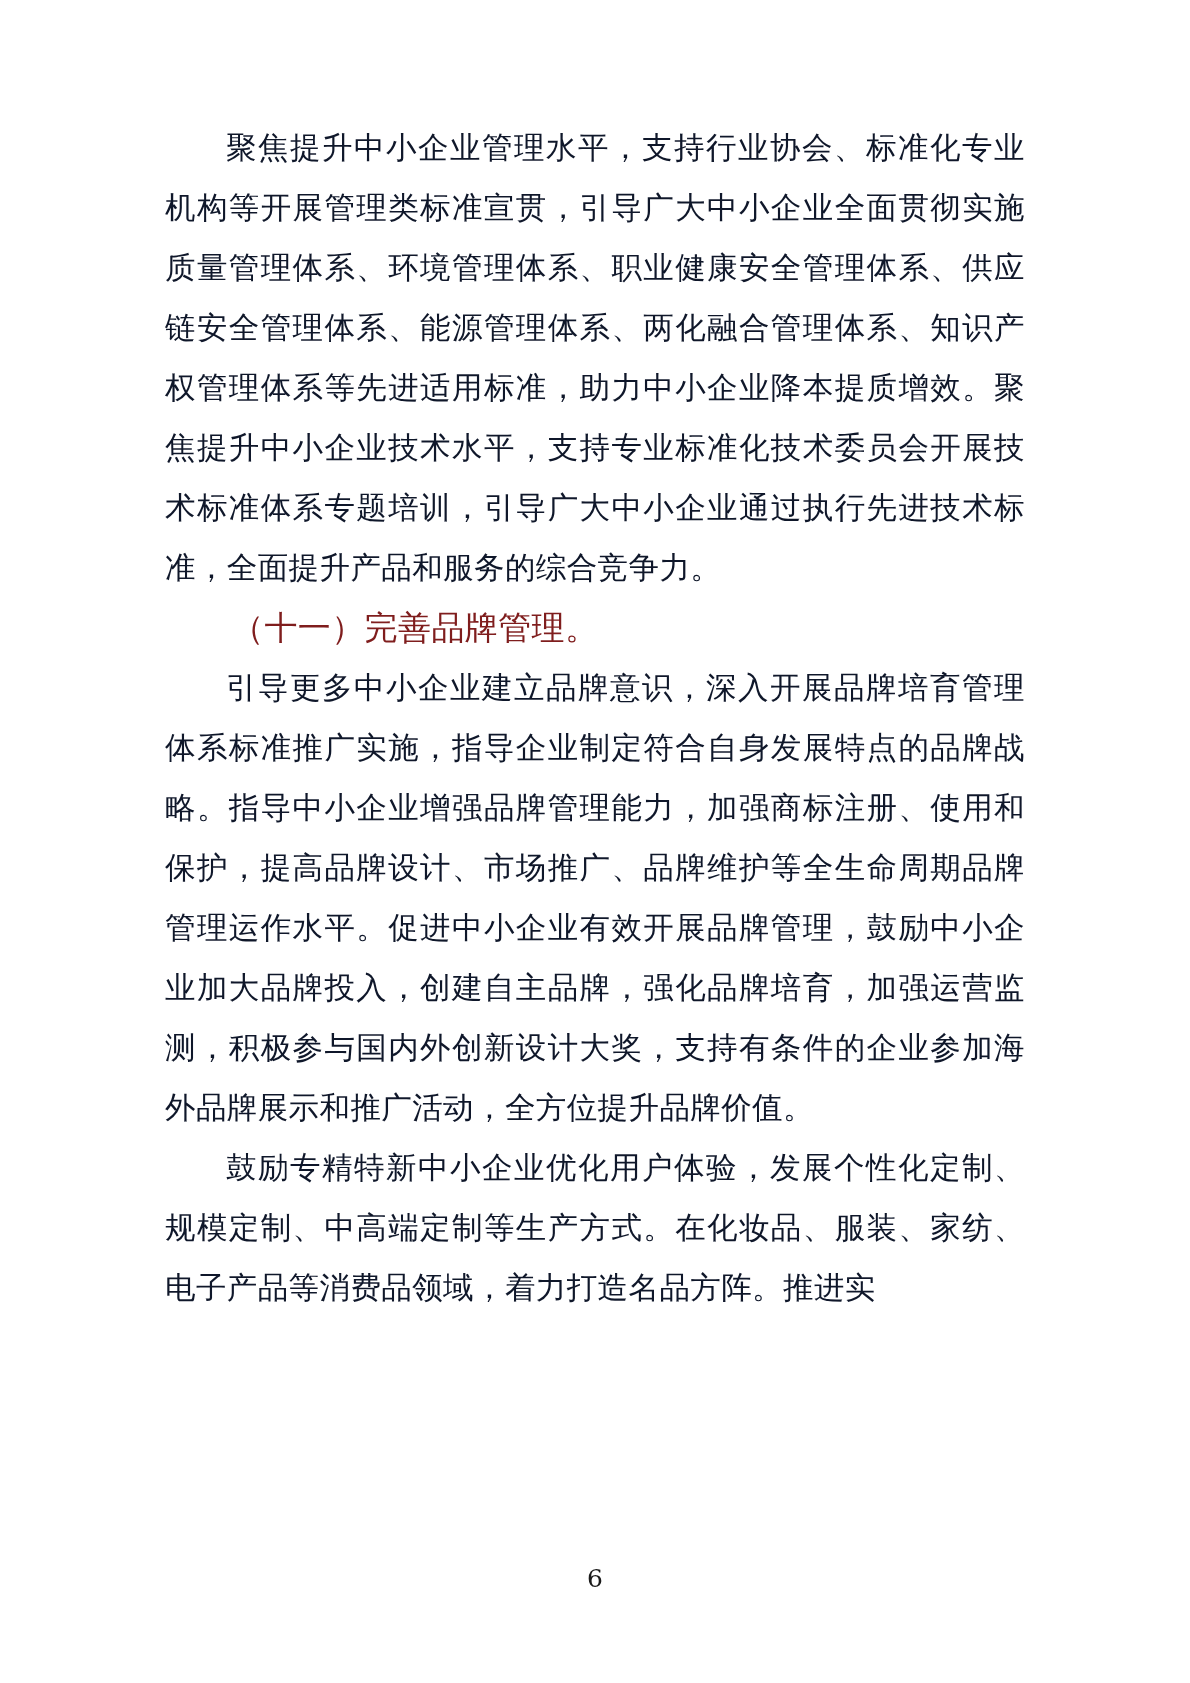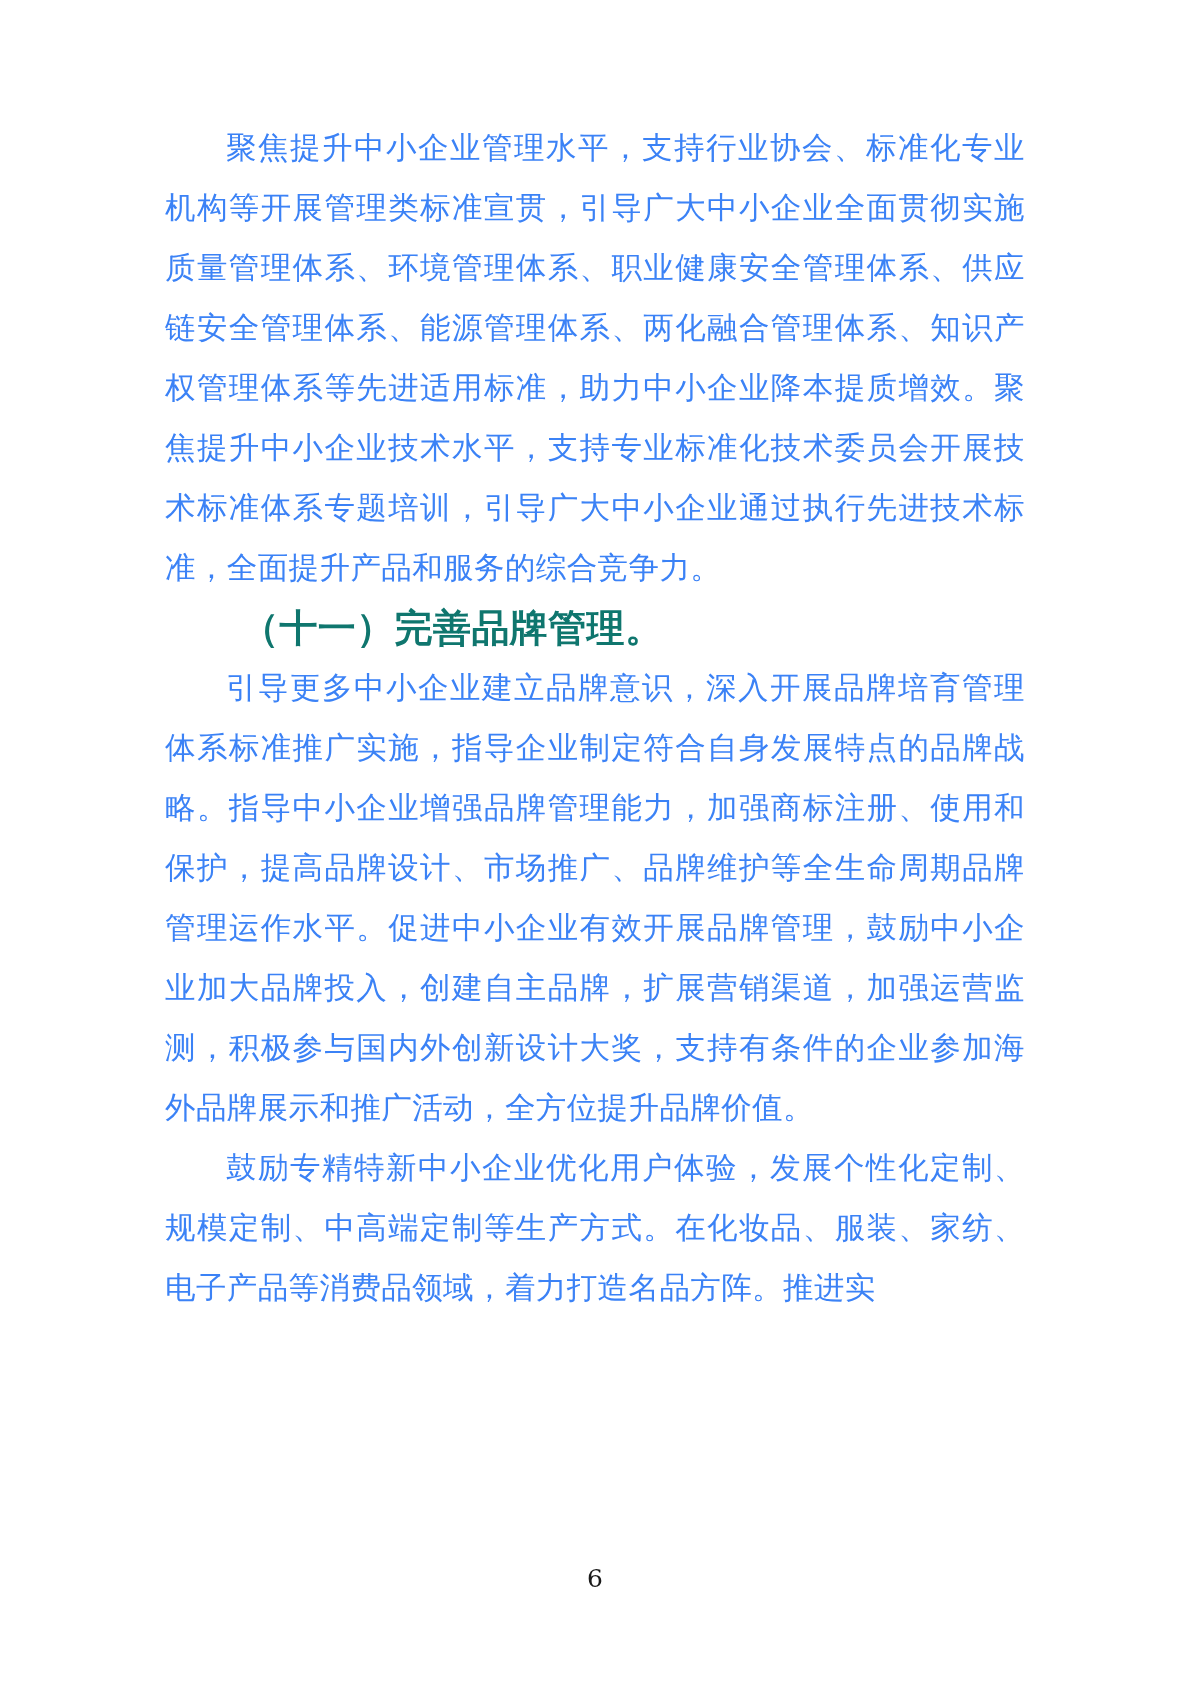--- a/index.html
+++ b/index.html
@@ -29,30 +29,30 @@
   }
   p.para {
     margin: 0 0 0 0;
     font-size: 30.5px;
     line-height: 60px;
     text-align: justify;
     text-justify: inter-ideograph;
     text-indent: 2em;
     letter-spacing: 0.4px;
     font-family: "DejaVu Serif", "Liberation Serif", serif;
-    color: #3b82f6;
+    color: #0f172a;
   }
   h3.heading {
     margin: 0;
-    font-size: 38px;
+    font-size: 33px;
     line-height: 60px;
     text-indent: 2em;
-    font-weight: bold;
+    font-weight: normal;
     letter-spacing: 0.4px;
-    color: #0f766e;
+    color: #7f1d1d;
     font-family: "DejaVu Serif", "Liberation Serif", serif;
   }
   .page-number {
     position: absolute;
     left: 0;
     right: 0;
     bottom: 90px;
     text-align: center;
     font-size: 25px;
     font-family: "DejaVu Serif", "Liberation Serif", serif;
@@ -62,21 +62,21 @@
 </head>
 <body>
 
 <div class="page">
   <div class="doc-body">
 
     <p class="para">聚焦提升中小企业管理水平，支持行业协会、标准化专业机构等开展管理类标准宣贯，引导广大中小企业全面贯彻实施质量管理体系、环境管理体系、职业健康安全管理体系、供应链安全管理体系、能源管理体系、两化融合管理体系、知识产权管理体系等先进适用标准，助力中小企业降本提质增效。聚焦提升中小企业技术水平，支持专业标准化技术委员会开展技术标准体系专题培训，引导广大中小企业通过执行先进技术标准，全面提升产品和服务的综合竞争力。</p>
 
     <h3 class="heading">（十一）完善品牌管理。</h3>
 
-    <p class="para">引导更多中小企业建立品牌意识，深入开展品牌培育管理体系标准推广实施，指导企业制定符合自身发展特点的品牌战略。指导中小企业增强品牌管理能力，加强商标注册、使用和保护，提高品牌设计、市场推广、品牌维护等全生命周期品牌管理运作水平。促进中小企业有效开展品牌管理，鼓励中小企业加大品牌投入，创建自主品牌，扩展营销渠道，加强运营监测，积极参与国内外创新设计大奖，支持有条件的企业参加海外品牌展示和推广活动，全方位提升品牌价值。</p>
+    <p class="para">引导更多中小企业建立品牌意识，深入开展品牌培育管理体系标准推广实施，指导企业制定符合自身发展特点的品牌战略。指导中小企业增强品牌管理能力，加强商标注册、使用和保护，提高品牌设计、市场推广、品牌维护等全生命周期品牌管理运作水平。促进中小企业有效开展品牌管理，鼓励中小企业加大品牌投入，创建自主品牌，强化品牌培育，加强运营监测，积极参与国内外创新设计大奖，支持有条件的企业参加海外品牌展示和推广活动，全方位提升品牌价值。</p>
 
 
     <p class="para">鼓励专精特新中小企业优化用户体验，发展个性化定制、规模定制、中高端定制等生产方式。在化妆品、服装、家纺、电子产品等消费品领域，着力打造名品方阵。推进实</p>
 
   </div>
 
   <div class="page-number">6</div>
 </div>
 
 </body></html>

